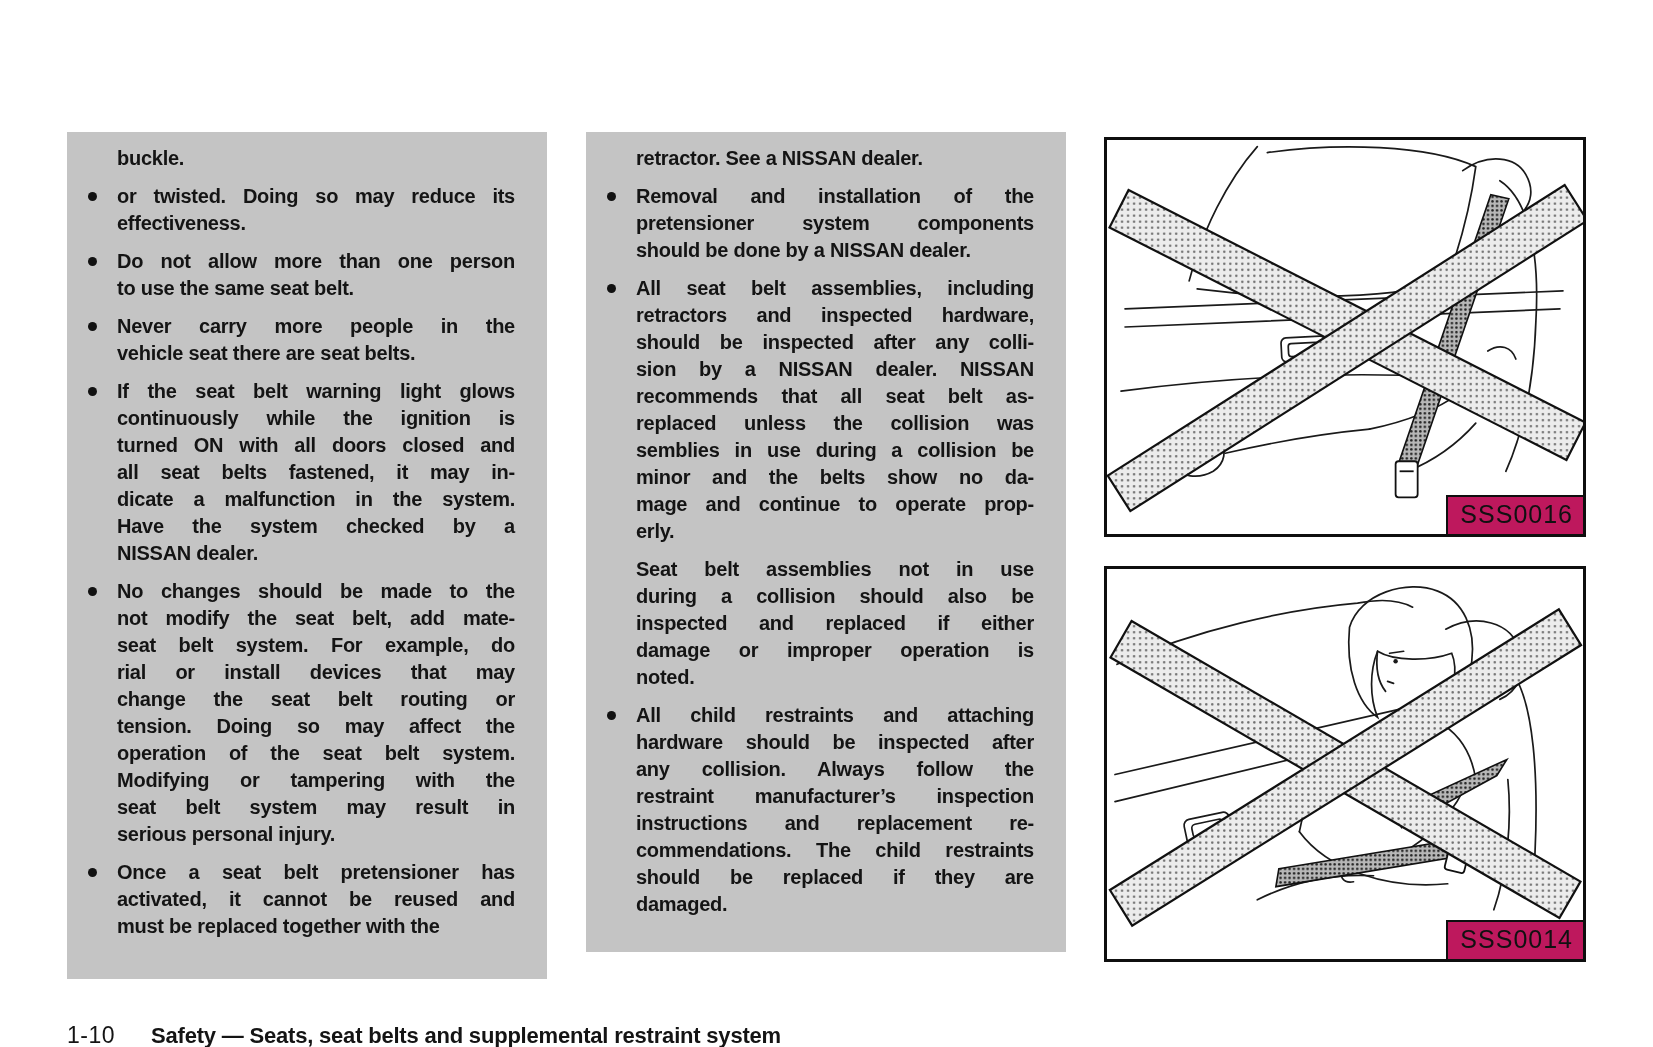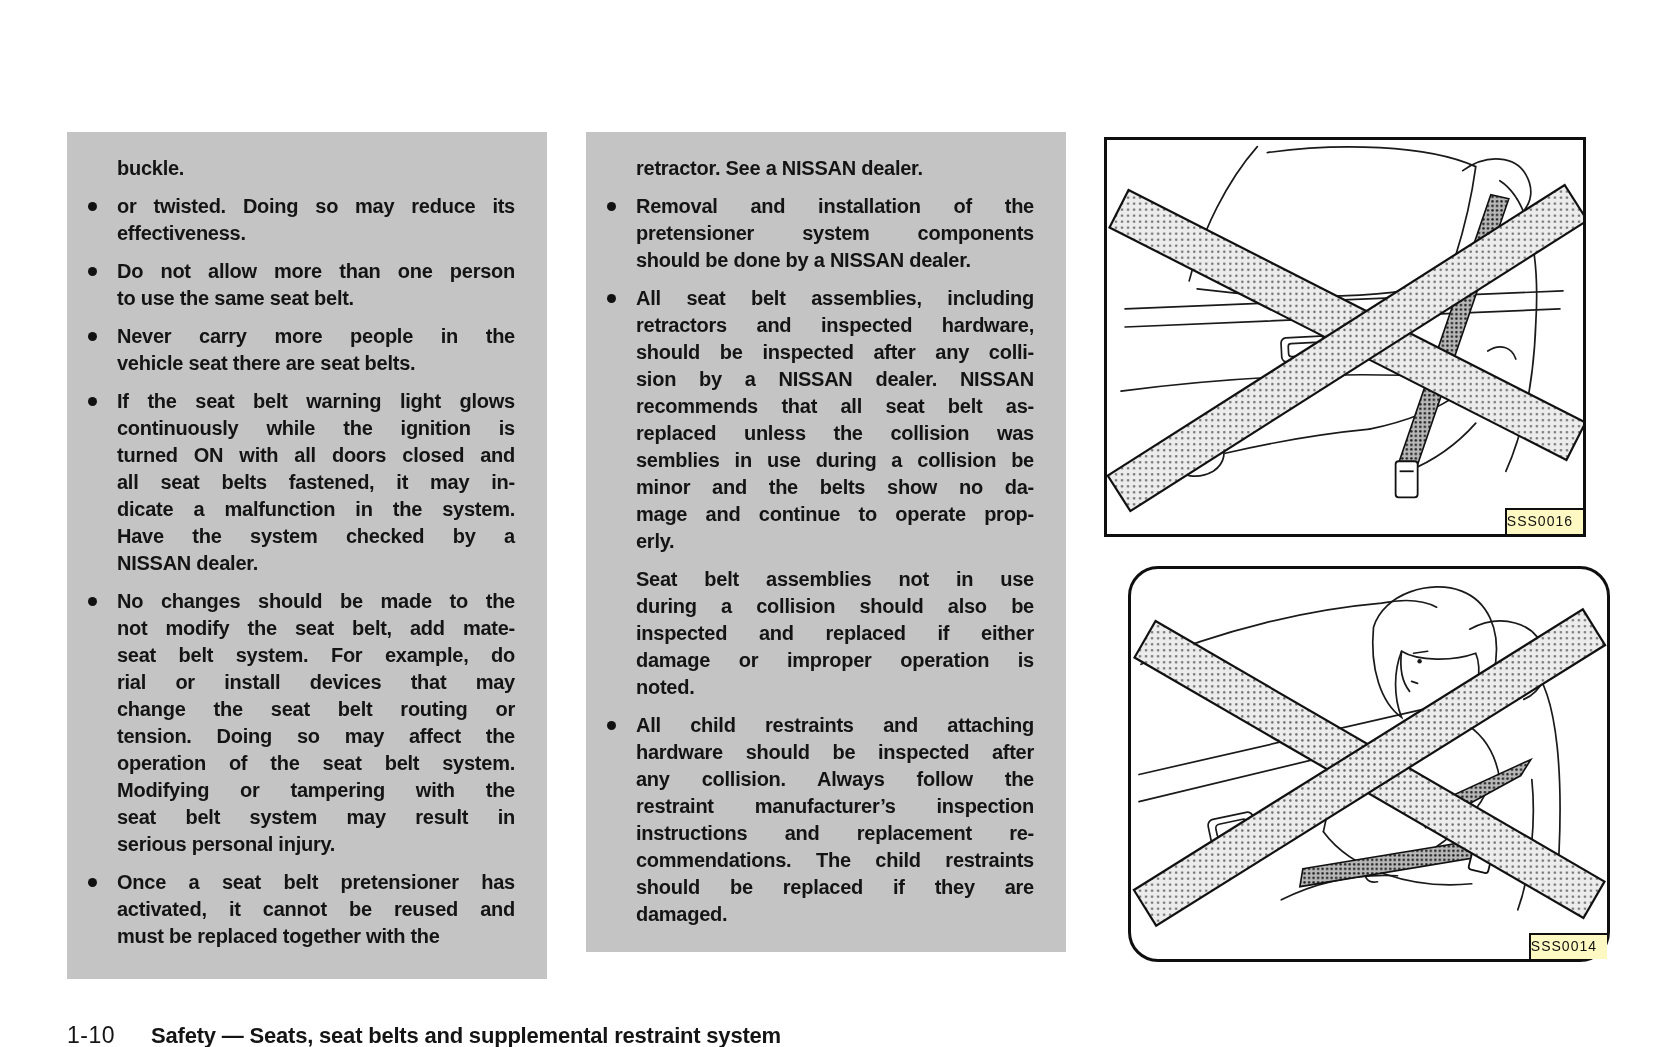--- a/index.html
+++ b/index.html
@@ -4,42 +4,42 @@
 <style>
   html,body { margin:0; padding:0; background:#ffffff; }
   .page {
     position:relative; width:1653px; height:1047px; background:#ffffff;
     font-family:"Liberation Sans","DejaVu Sans",sans-serif; color:#141414;
     overflow:hidden;
   }
   
   .panel {
     position:absolute; background:#c4c4c4; overflow:hidden;
-    padding-top:23px; box-sizing:border-box;
+    padding-top:13px; box-sizing:border-box;
   }
   #col-left   { left:67px;  top:132px; width:480px; height:847px; }
   #col-middle { left:586px; top:132px; width:480px; height:820px; }
 
   .item { display:flex; margin-top:11px; }
   .item:first-child { margin-top:0; }
   .bullet-cell { width:50px; flex:none; }
   .dot { display:block; width:9px; height:9px; border-radius:50%; background:#111; margin:9px 0 0 21px; }
   .text-cell { width:398px; flex:none; font-weight:bold; font-size:20px; letter-spacing:-0.25px; }
   .line { height:27px; line-height:27px; text-align:justify; text-align-last:justify; white-space:nowrap; overflow:visible; }
   .line.last { text-align:left; text-align-last:left; }
 
   
   .figure { position:absolute; border:3px solid #0f0f0f; background:#fff; box-sizing:content-box; }
   #fig-top    { left:1104px; top:137px; width:476px; height:394px; }
-  #fig-bottom { left:1128px; top:566px; width:476px; height:390px;border-radius:30px; }
+  #fig-bottom { left:1104px; top:566px; width:476px; height:390px; }
   .figure svg { position:absolute; left:0; top:0; width:100%; height:100%; }
   .fig-label {
-    position:absolute; right:0; bottom:0; background:#fef9c3;
+    position:absolute; right:0; bottom:0; background:#be185d;
     border-top:2.5px solid #0f0f0f; border-left:2.5px solid #0f0f0f;
-    padding:3px 10px 5px 0; font-size:14px; font-weight:400; letter-spacing:1px; color:#111;
+    padding:3px 10px 5px 12px; font-size:25px; font-weight:400; letter-spacing:1px; color:#111;
   }
 
   
   .footer { position:absolute; left:67px; top:988px; display:flex; align-items:baseline; gap:36px;margin-top:34px; }
   .footer .pageno { font-size:23px; font-weight:400; letter-spacing:0.5px; }
   .footer .section { font-size:22px; font-weight:bold; letter-spacing:-0.2px; }
 </style>
 </head>
 <body>
 

